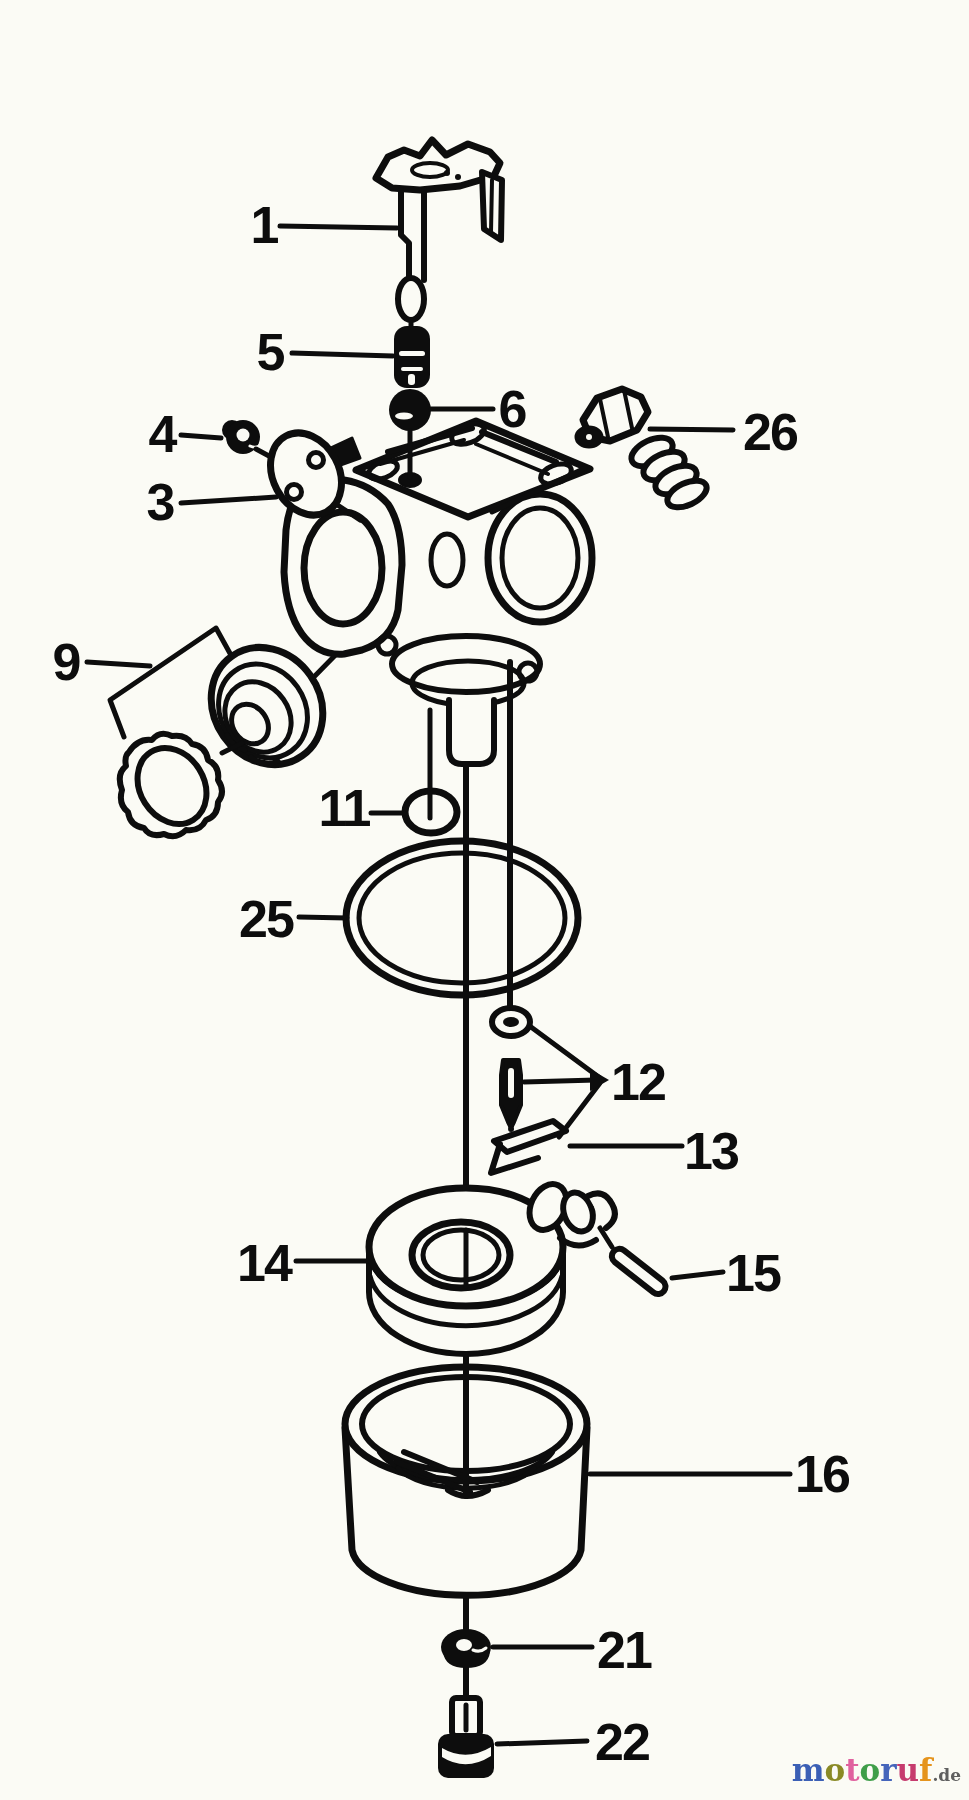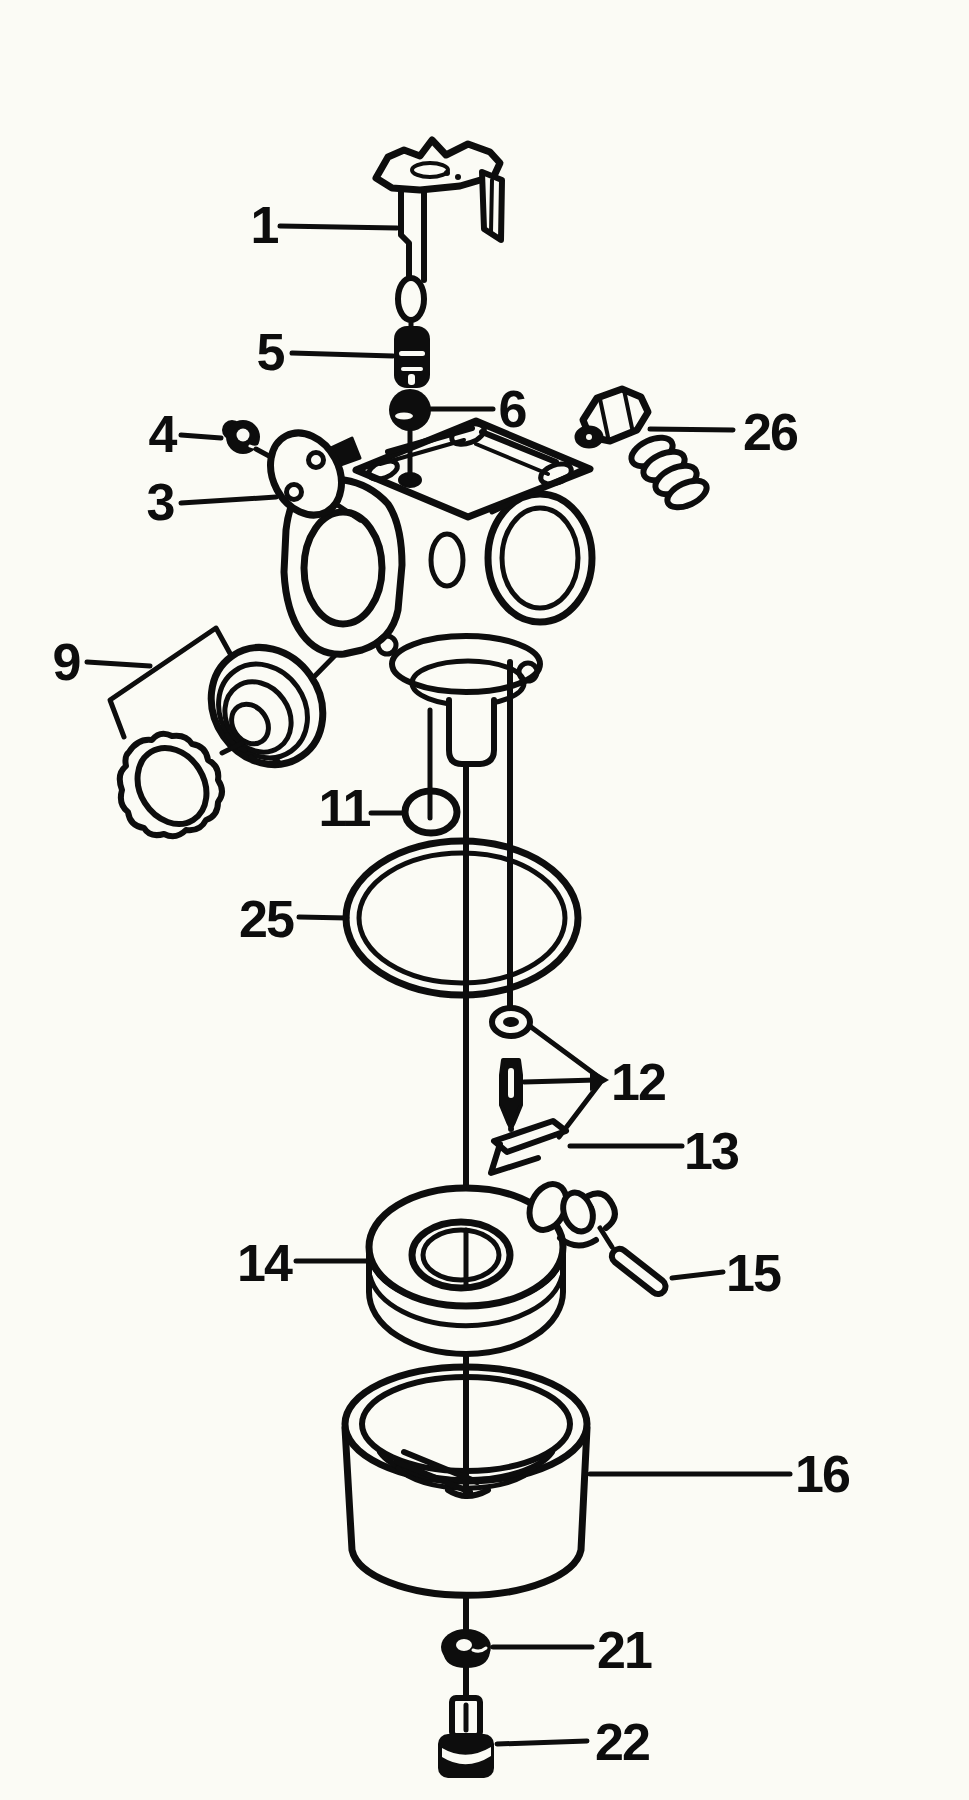--- a/index.html
+++ b/index.html
@@ -225,13 +225,16 @@
     <text class="lbl" x="638" y="1100" text-anchor="middle">12</text>
     <text class="lbl" x="711" y="1169" text-anchor="middle">13</text>
     <text class="lbl" x="264" y="1281" text-anchor="middle">14</text>
     <text class="lbl" x="753" y="1291" text-anchor="middle">15</text>
     <text class="lbl" x="822" y="1492" text-anchor="middle">16</text>
     <text class="lbl" x="624" y="1668" text-anchor="middle">21</text>
     <text class="lbl" x="622" y="1760" text-anchor="middle">22</text>
   </g>
 </svg>
 
+<div class="wm">
+  <span style="color: rgb(59, 95, 181);">m</span><span style="color: rgb(138, 138, 37);">o</span><span style="color: rgb(224, 97, 159);">t</span><span style="color: rgb(63, 158, 73);">o</span><span style="color: rgb(69, 101, 187);">r</span><span style="color: rgb(198, 59, 110);">u</span><span style="color: rgb(229, 148, 29);">f</span><span class="suffix" style="color: rgb(95, 95, 95);">.de</span>
 </div>
+</div>
 
 </body></html>

